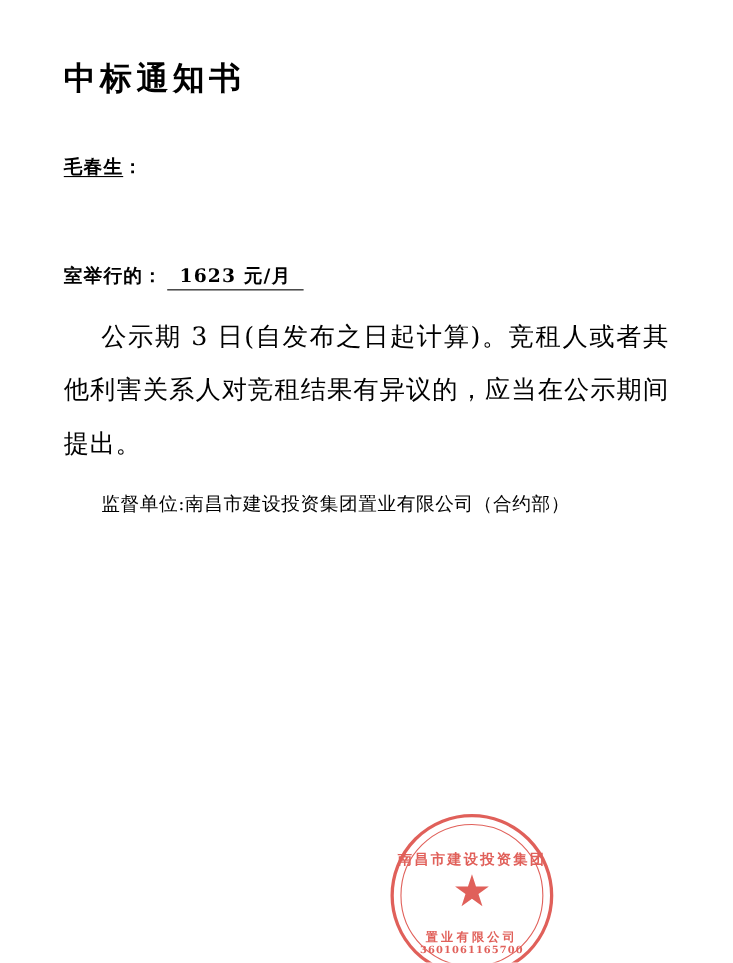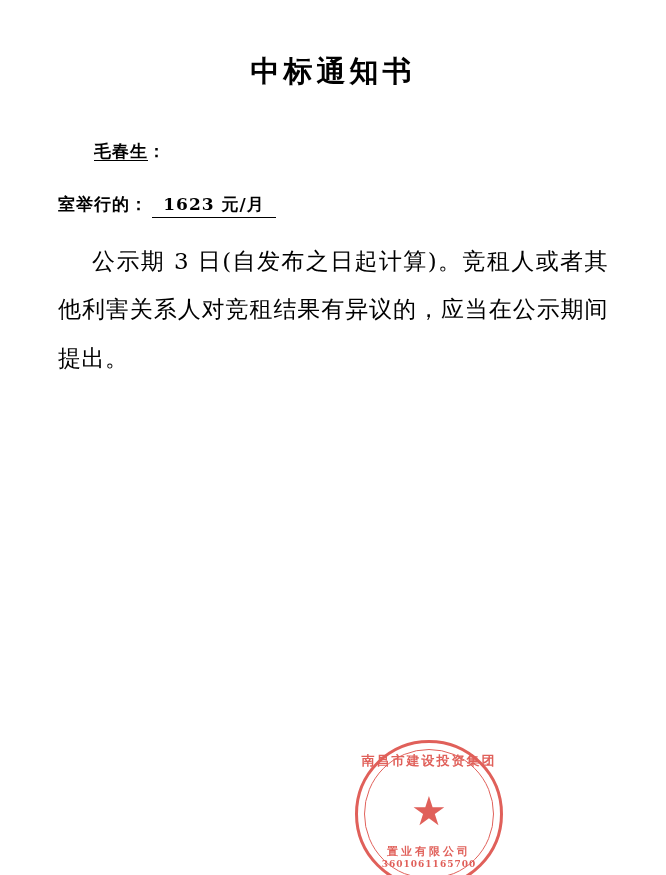--- a/index.html
+++ b/index.html
@@ -16,38 +16,36 @@
     overflow: hidden;
   }
   .page {
     position: relative;
     width: 666px;
     height: 875px;
     box-sizing: border-box;
     padding: 0 58px;
   }
   .doc-title {
-    text-align: center;
     font-size: 29px;
     font-weight: bold;
     letter-spacing: 4px;
     margin-top: 52px;
     margin-bottom: 0;
     font-family: "DejaVu Serif", "Liberation Serif", serif;
   }
   .salutation {
     margin-top: 48px;
     font-size: 17px;
     font-weight: bold;
     letter-spacing: 1px;
   }
   .salutation .name {
     text-decoration: underline;
     text-underline-offset: 3px;
-    margin-left: 36px;
   }
   .salutation .colon {
     font-weight: bold;
   }
   .body-para {
     margin-top: 16px;
     font-size: 17px;
     line-height: 2.1;
     text-align: justify;
     text-justify: inter-ideograph;
@@ -69,20 +67,21 @@
     font-weight: bold;
   }
   .result-row .result-value {
     display: inline-block;
     min-width: 112px;
     text-align: center;
     border-bottom: 1.5px solid #000;
     padding: 0 6px 1px 6px;
     margin-left: 4px;
     font-weight: bold;
+    margin-top: 46px;
   }
   .notice-para {
     margin-top: 19px;
     font-size: 23px;
     line-height: 2.1;
     text-align: justify;
     text-justify: inter-ideograph;
     text-indent: 34px;
     letter-spacing: 0.5px;
   }
@@ -144,21 +143,21 @@
   }
   .seal-top-text, .seal-bottom-text {
     position: absolute;
     left: 0;
     width: 100%;
     text-align: center;
     color: #d8342c;
     font-family: "DejaVu Serif", "Liberation Serif", serif;
   }
   .seal-top-text {
-    top: 9px;
+    top: 29px;
     font-size: 13px;
     font-weight: bold;
     letter-spacing: 2px;
   }
   .seal-bottom-text {
     bottom: 16px;
     font-size: 9px;
     letter-spacing: 1px;
     font-weight: bold;
   }
@@ -185,20 +184,21 @@
     <span class="name">毛春生</span><span class="colon">：</span>
   </div>
 
 
   <div class="result-row">
     <span class="result-label">室举行的：</span><span class="result-value">1623 元/月</span>
   </div>
 
   <div class="notice-para">公示期 3 日(自发布之日起计算)。竞租人或者其他利害关系人对竞租结果有异议的，应当在公示期间提出。</div>
 
+  <div class="contact-line first">监督单位:南昌市建设投资集团置业有限公司（合约部）</div>
 
   <div class="signature-block">
   </div>
 
   <div class="seal">
     <div class="seal-inner"></div>
     <div class="seal-top-text">南昌市建设投资集团</div>
     <div class="seal-star">★</div>
     <div class="seal-mid-text">置业有限公司</div>
     <div class="seal-bottom-text">3601061165700</div>

